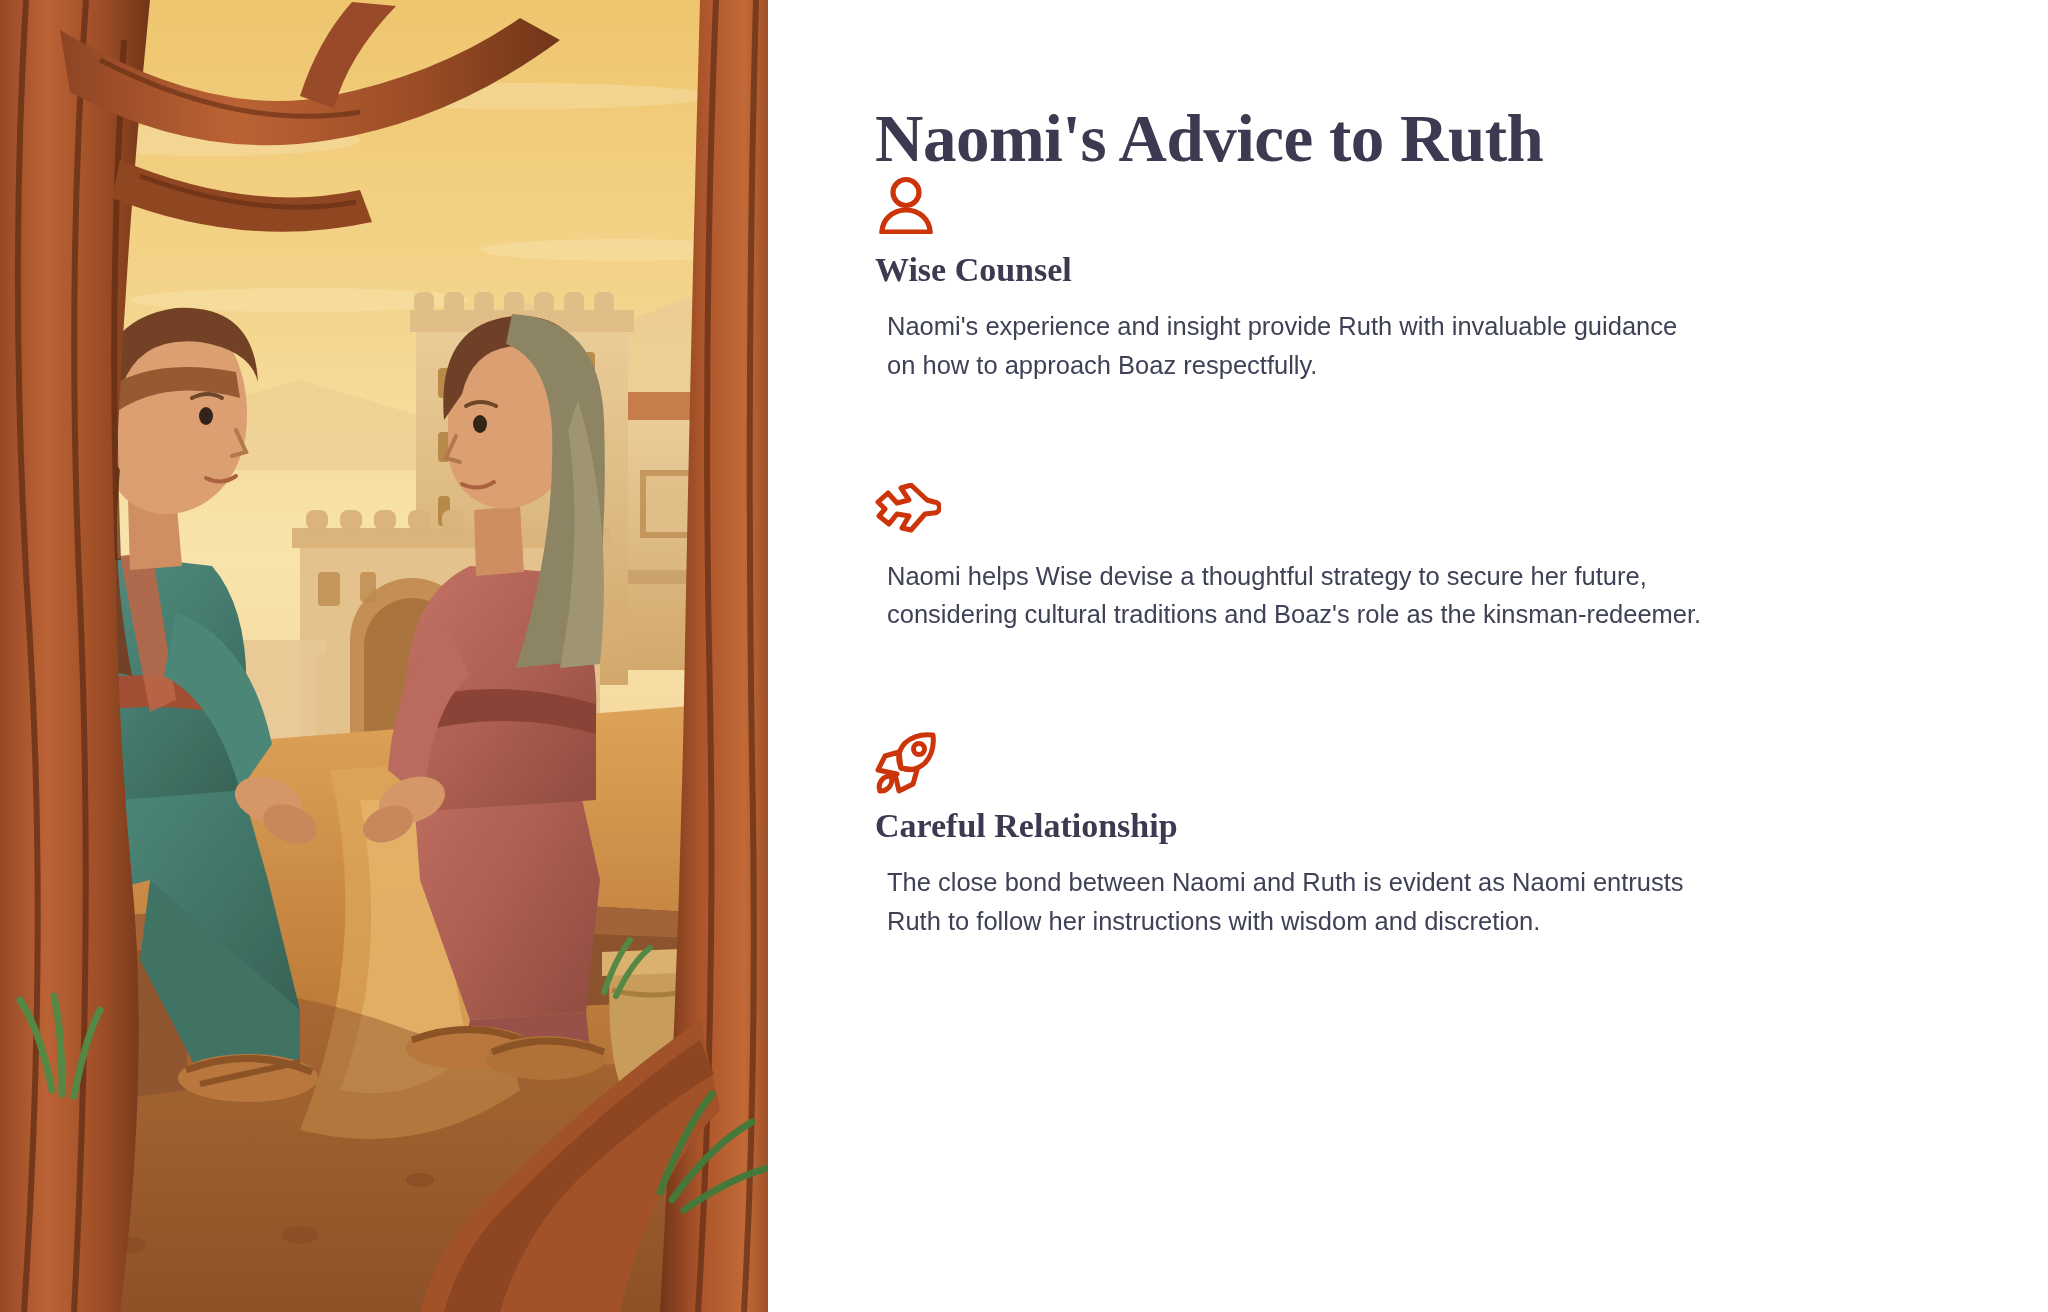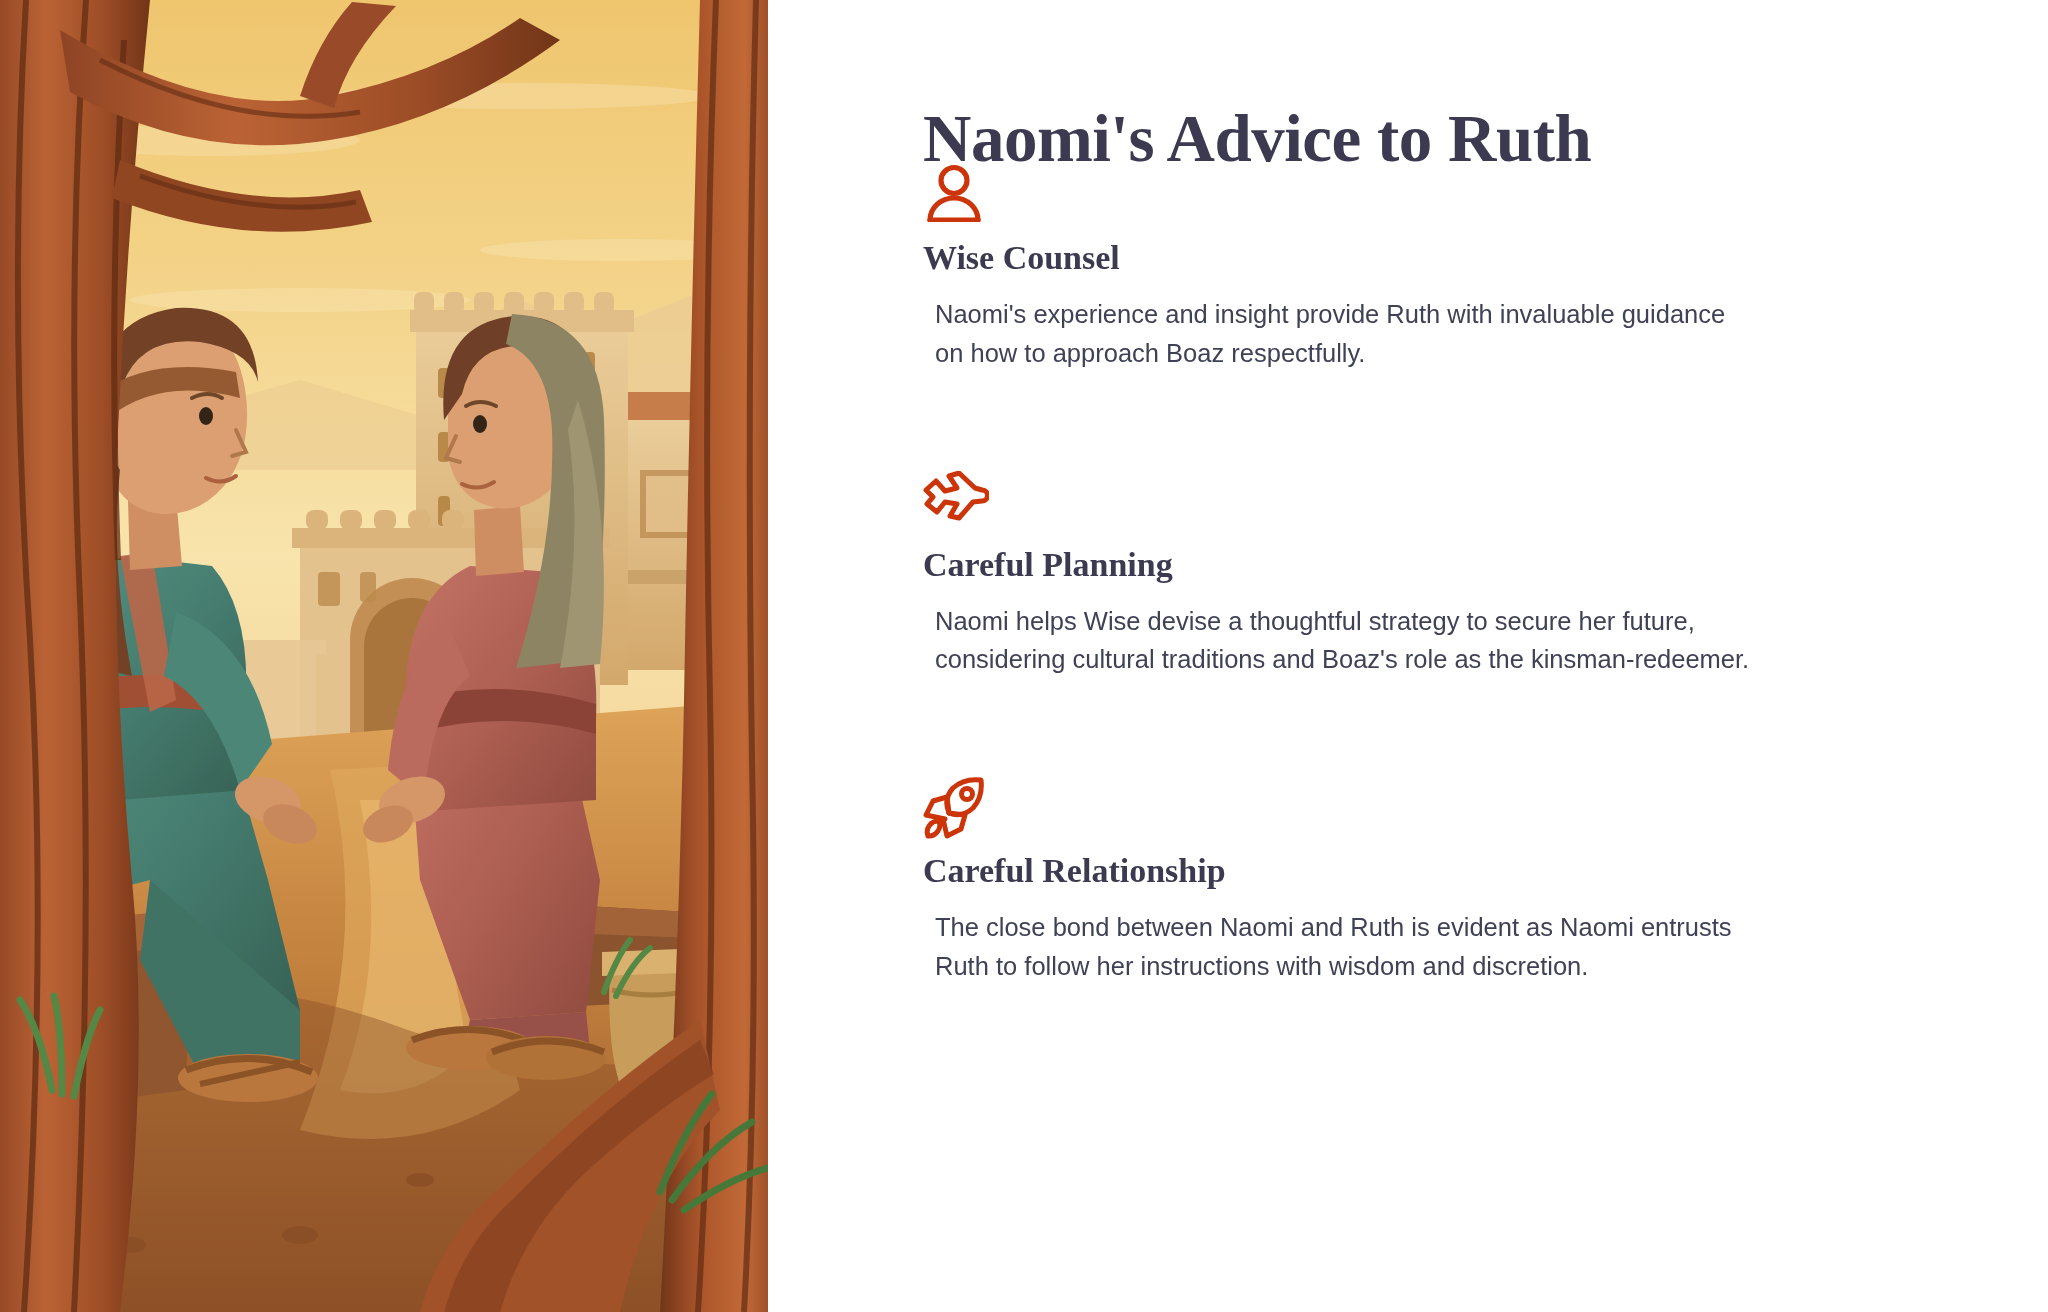--- a/index.html
+++ b/index.html
@@ -11,21 +11,20 @@
     width: 2048px;
     height: 1312px;
     overflow: hidden;
     font-family: "Liberation Sans", sans-serif;
   }
   .page {
     display: flex;
     width: 2048px;
     height: 1312px;
     background: #ffffff;
-    gap: 48px;
   }
 
   
   .illustration {
     position: relative;
     width: 768px;
     height: 1312px;
     overflow: hidden;
     flex: 0 0 768px;
     background: #e8b96a;
@@ -48,21 +47,21 @@
     font-size: 67px;
     line-height: 1.0;
     letter-spacing: -0.5px;
     color: #3c3a50;
     white-space: nowrap;
   }
 
   .sections {
     position: absolute;
     left: 107px;
-    top: 164px;
+    top: 176px;
     width: 830px;
   }
   .section { position: relative; }
   .section.s1 { margin-bottom: 0px; }
   .section-icon {
     display: block;
     height: 62px;
     margin-bottom: 12px;
   }
   .section-icon svg { display: block; }
@@ -354,21 +353,20 @@
       </div>
 
       <div class="spacer-gap"></div>
 
       <div class="section s2">
         <span class="section-icon">
           <svg width="66" height="56" viewBox="0 0 66 56" fill="none" stroke="#cc3409" stroke-width="5" stroke-linecap="round" stroke-linejoin="round">
             <path d="M3 19 L13 10 L22 20 L34 17 L26 5 L36 2 L52 17 L59 19 A5.5 5.5 0 0 1 59 30 L50 31 L36 47 L27 45 L34 33 L22 31 L14 41 L4 33 L10 26 Z"></path>
           </svg>
         </span>
-        <h2 class="section-title">Careful Planning</h2>
         <p class="section-body">Naomi helps Wise devise a thoughtful strategy to secure her future, considering cultural traditions and Boaz's role as the kinsman-redeemer.</p>
       </div>
 
       <div class="spacer-gap-2"></div>
 
       <div class="section s3">
         <span class="section-icon">
           <svg width="66" height="62" viewBox="0 0 66 62" fill="none" stroke="#cc3409" stroke-width="5" stroke-linecap="round" stroke-linejoin="round">
             <path d="M26 36 Q20 22 30 11 Q41 1 58 3 Q60 20 50 31 Q39 41 26 36 Z"></path>
             <circle cx="44" cy="17" r="5.5"></circle>

